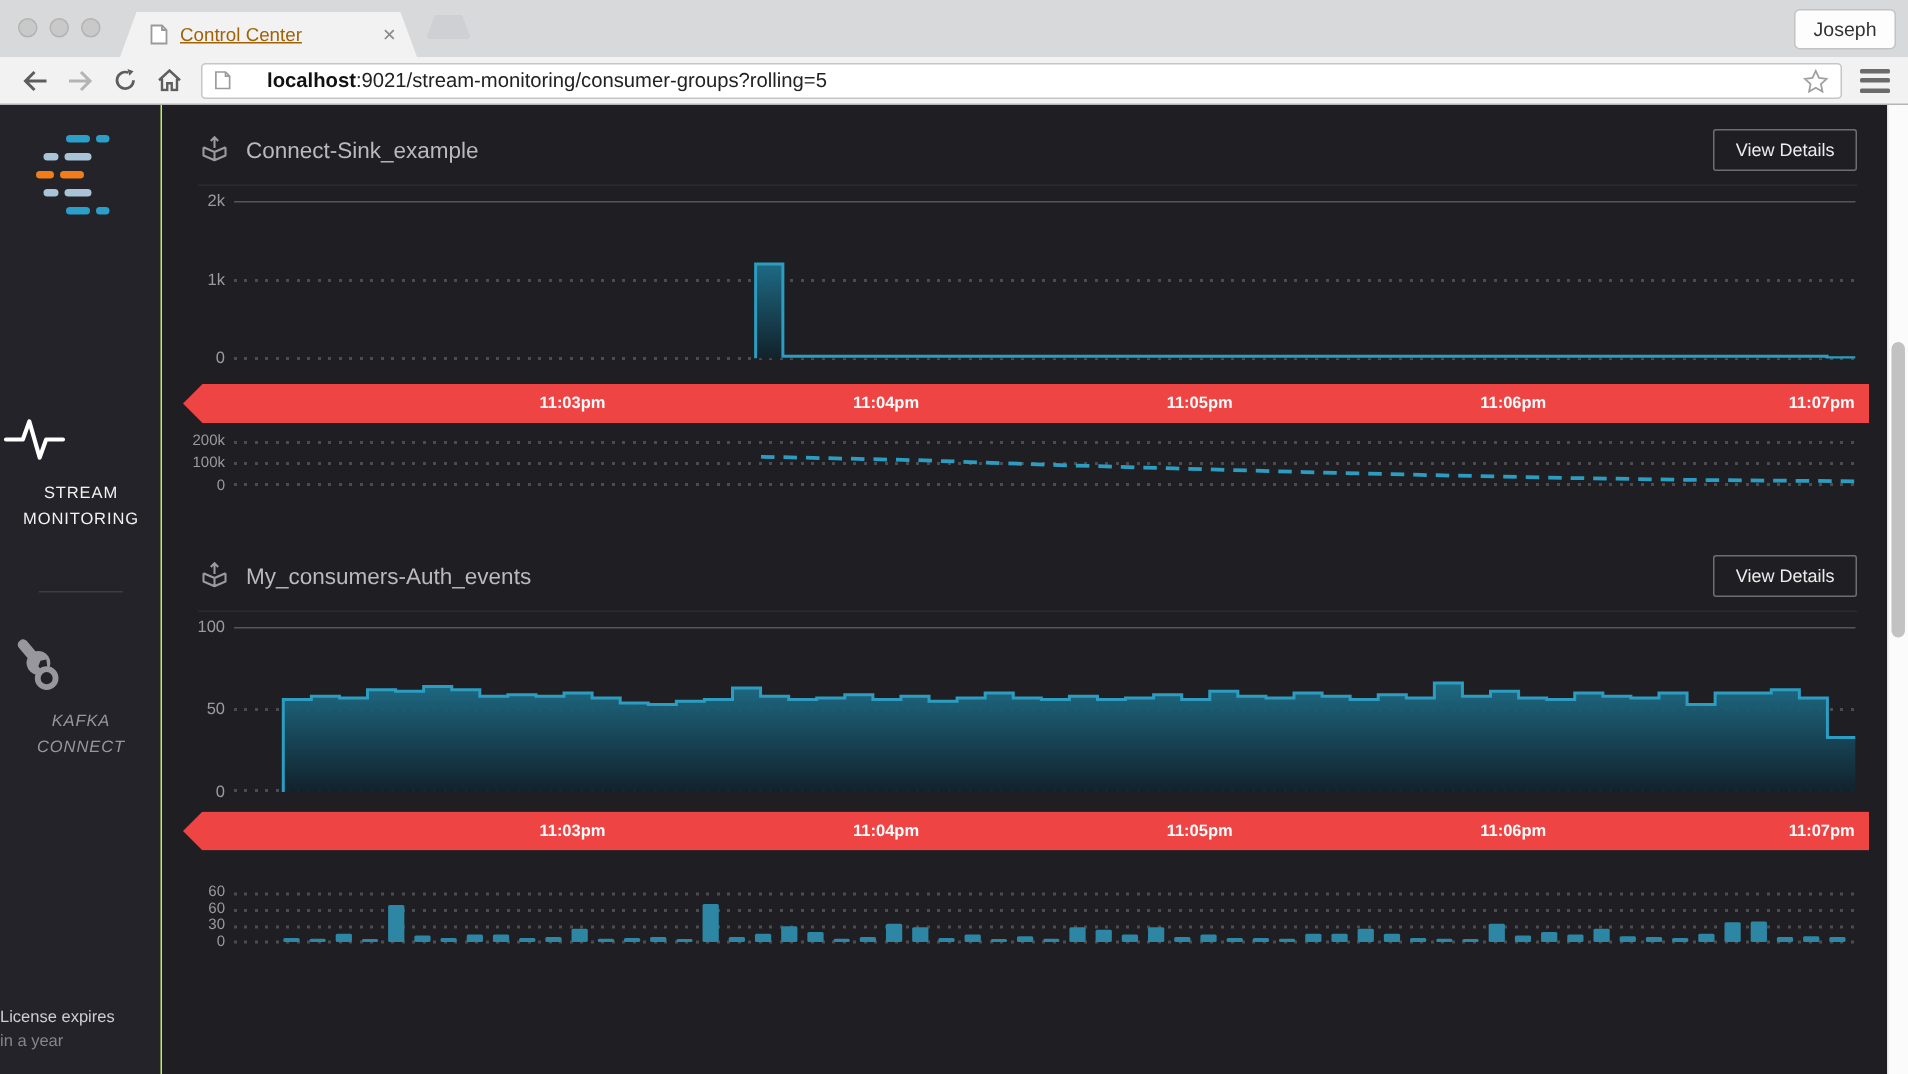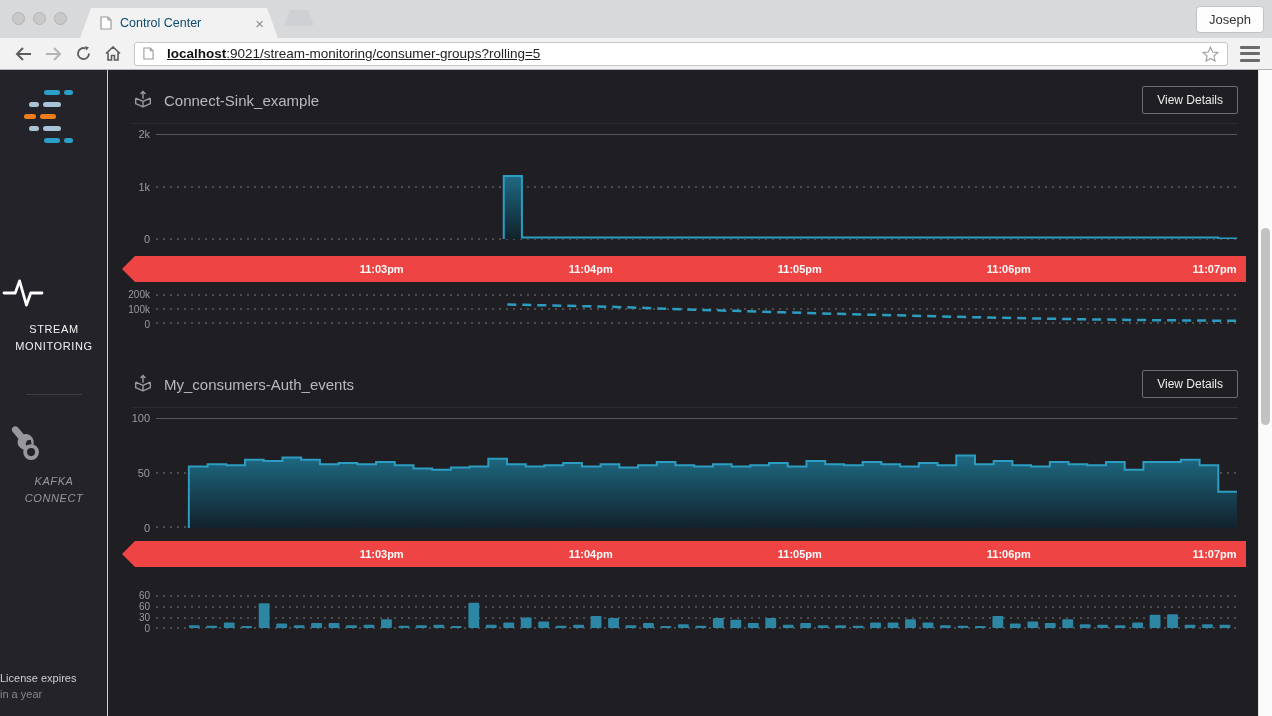--- a/index.html
+++ b/index.html
@@ -7,31 +7,31 @@
   body { font-family:"Liberation Sans", sans-serif; background:#1f1f23; }
   .stage { position:relative; width:1272px; height:716px; overflow:hidden; }
 
   
   .tabstrip { position:relative; height:38px; background:#d8d9db; }
   .lights { position:absolute; left:12px; top:12px; display:flex; gap:8px; }
   .light { width:13px; height:13px; border-radius:50%; background:#c9c9c9; border:1px solid #b3b3b3; }
   .tab { position:absolute; left:80px; top:8px; width:198px; height:30px; background:#f2f2f3;
          clip-path:polygon(11px 0, calc(100% - 11px) 0, 100% 100%, 0 100%);
          display:flex; align-items:center; padding:0 14px 0 20px; }
-  .tab-title { font-size:12.5px; color:#0c4a6e; flex:1; margin-left:8px; white-space:nowrap; overflow:hidden; }
+  .tab-title { font-size:12.5px; color:#a16207; flex:1; margin-left:8px; white-space:nowrap; overflow:hidden;text-decoration:underline; }
   .tab-close { color:#8a8a8a; font-size:15px; line-height:1; cursor:default; }
   .tabstub { position:absolute; left:284px; top:10px; width:30px; height:16px; background:#cfd0d3;
              clip-path:polygon(6px 0, calc(100% - 6px) 0, 100% 100%, 0 100%); border-radius:3px; }
   .profile-btn { position:absolute; right:8px; top:6px; background:#fdfdfd; border:1px solid #c3c3c3;
                  border-radius:4px; padding:5px 12px; font-size:13px; color:#333; }
   .btoolbar { height:32px; background:#f2f2f3; border-bottom:1px solid #b5b5b7; display:flex; align-items:center; padding:0 8px; }
   .nav-ic { width:24px; height:24px; display:flex; align-items:center; justify-content:center; margin:0 3px; flex:none; }
   .urlbar { flex:1; height:24px; background:#ffffff; border:1px solid #c6c6c6; border-radius:3px;
             display:flex; align-items:center; padding:0 8px; margin:0 8px 0 6px; }
-  .url-text { font-size:13.5px; color:#222; margin-left:13px; flex:1; white-space:nowrap; overflow:hidden;text-decoration:underline; }
+  .url-text { font-size:13.5px; color:#222; margin-left:24px; flex:1; white-space:nowrap; overflow:hidden; }
   .url-host { font-weight:700; color:#111; }
   .star { margin-left:6px; flex:none; display:flex; }
   .hamburger { width:20px; height:16px; display:flex; flex-direction:column; justify-content:space-between; margin:0 4px; }
   .hamburger span { height:3px; background:#6b6b6b; border-radius:1px; }
 
   
   .app { position:relative; display:flex; height:646px; }
   .sidebar { position:relative; width:108px; flex:none; background:#232329; border-right:1px solid #bef264; }
   .logo { position:absolute; top:20px; left:0; width:108px; height:58px; }
   .dash { position:absolute; height:5px; border-radius:2.5px; }

